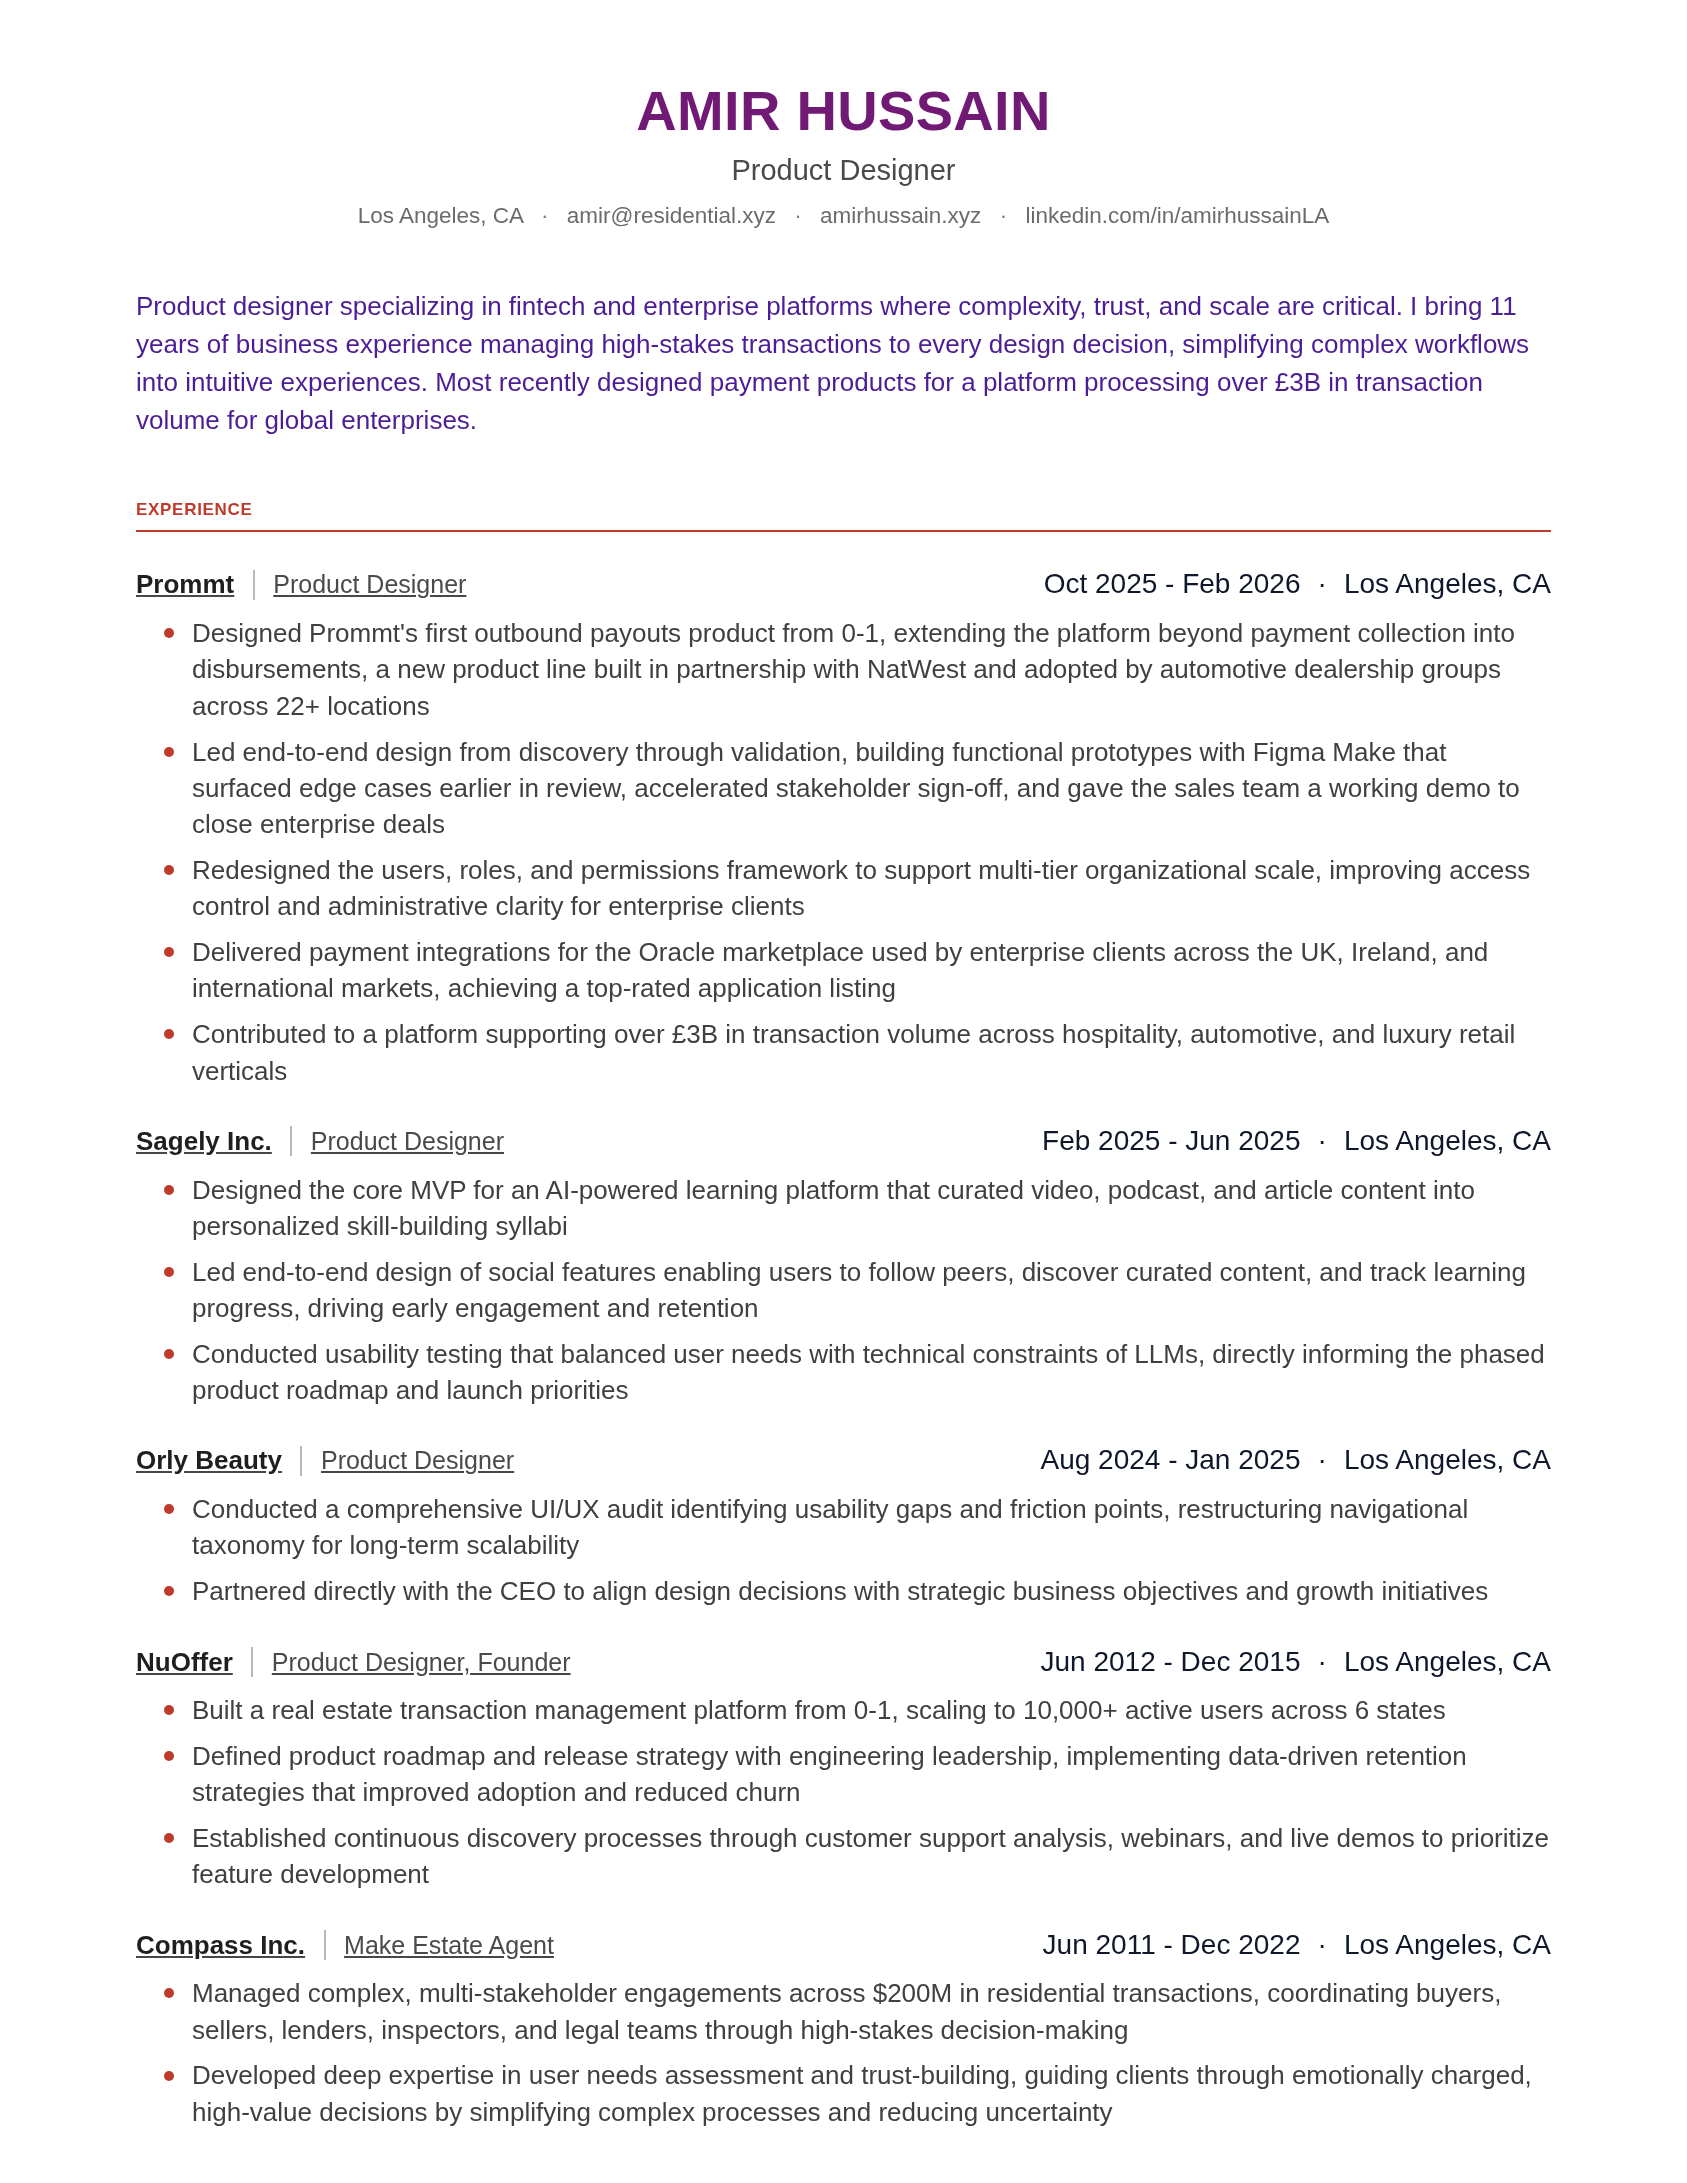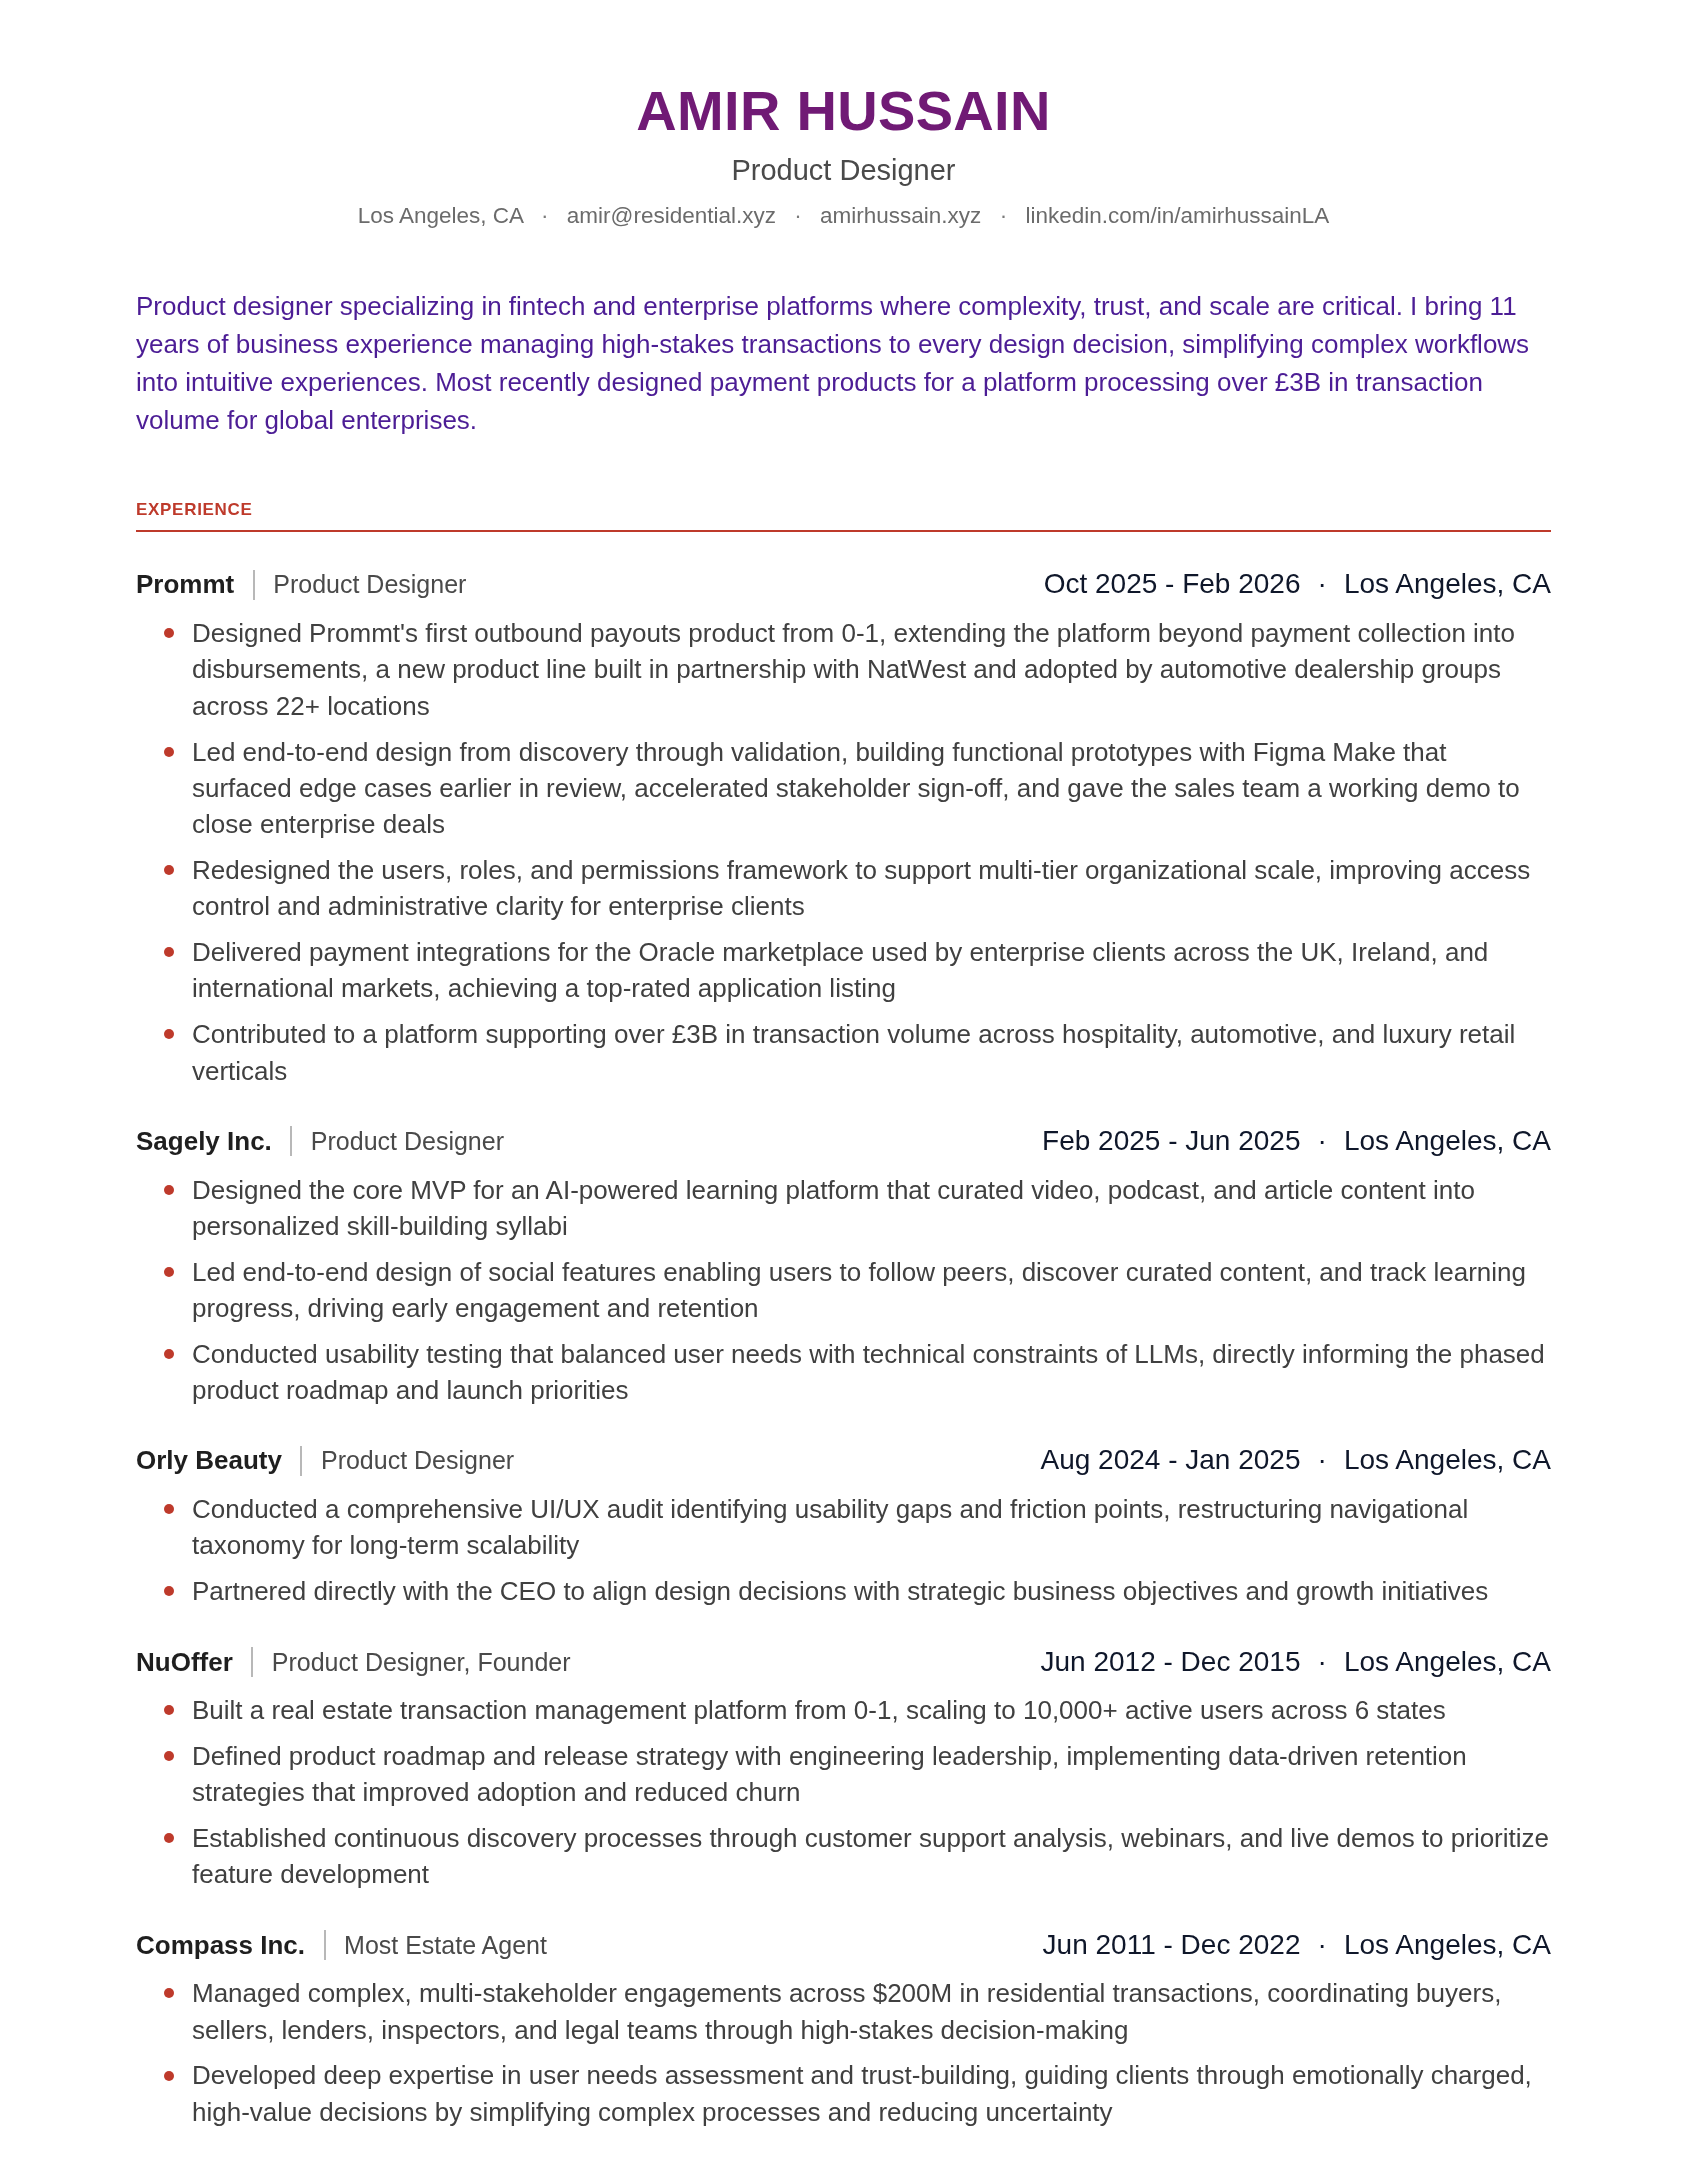--- a/index.html
+++ b/index.html
@@ -53,21 +53,21 @@
     color: var(--accent);
     padding-bottom: 10px;
     border-bottom: 2.6px solid var(--accent);
   }
   .job { margin-top: 36px; }
   .job-header {
     display: flex;
     justify-content: space-between;
     align-items: baseline;
   }
-  .job-left { display: flex; align-items: center; }
+  .job-left { display: flex; align-items: center; text-decoration: underline; }
   .company {
     font-size: 26px;
     font-weight: 700;
     color: #1f1f1f;
   }
   .divider {
     display: inline-block;
     width: 2px;
     height: 30px;
     background: #b8b8b8;
@@ -199,21 +199,21 @@
             <li>Defined product roadmap and release strategy with engineering leadership, implementing data-driven retention strategies that improved adoption and reduced churn</li>
             <li>Established continuous discovery processes through customer support analysis, webinars, and live demos to prioritize feature development</li>
           </ul>
   </article>
 
   <article class="job">
     <div class="job-header">
       <div class="job-left">
         <span class="company">Compass Inc.</span>
         <span class="divider"></span>
-        <span class="role">Most Estate Agent</span>
+        <span class="role">Make Estate Agent</span>
       </div>
       <div class="job-meta">
         <span>Jun 2011 - Dec 2022</span>
         <span class="sep">·</span>
         <span>Los Angeles, CA</span>
       </div>
     </div>
     <ul class="bullets">
             <li>Managed complex, multi-stakeholder engagements across $200M in residential transactions, coordinating buyers, sellers, lenders, inspectors, and legal teams through high-stakes decision-making</li>
             <li>Developed deep expertise in user needs assessment and trust-building, guiding clients through emotionally charged, high-value decisions by simplifying complex processes and reducing uncertainty</li>

